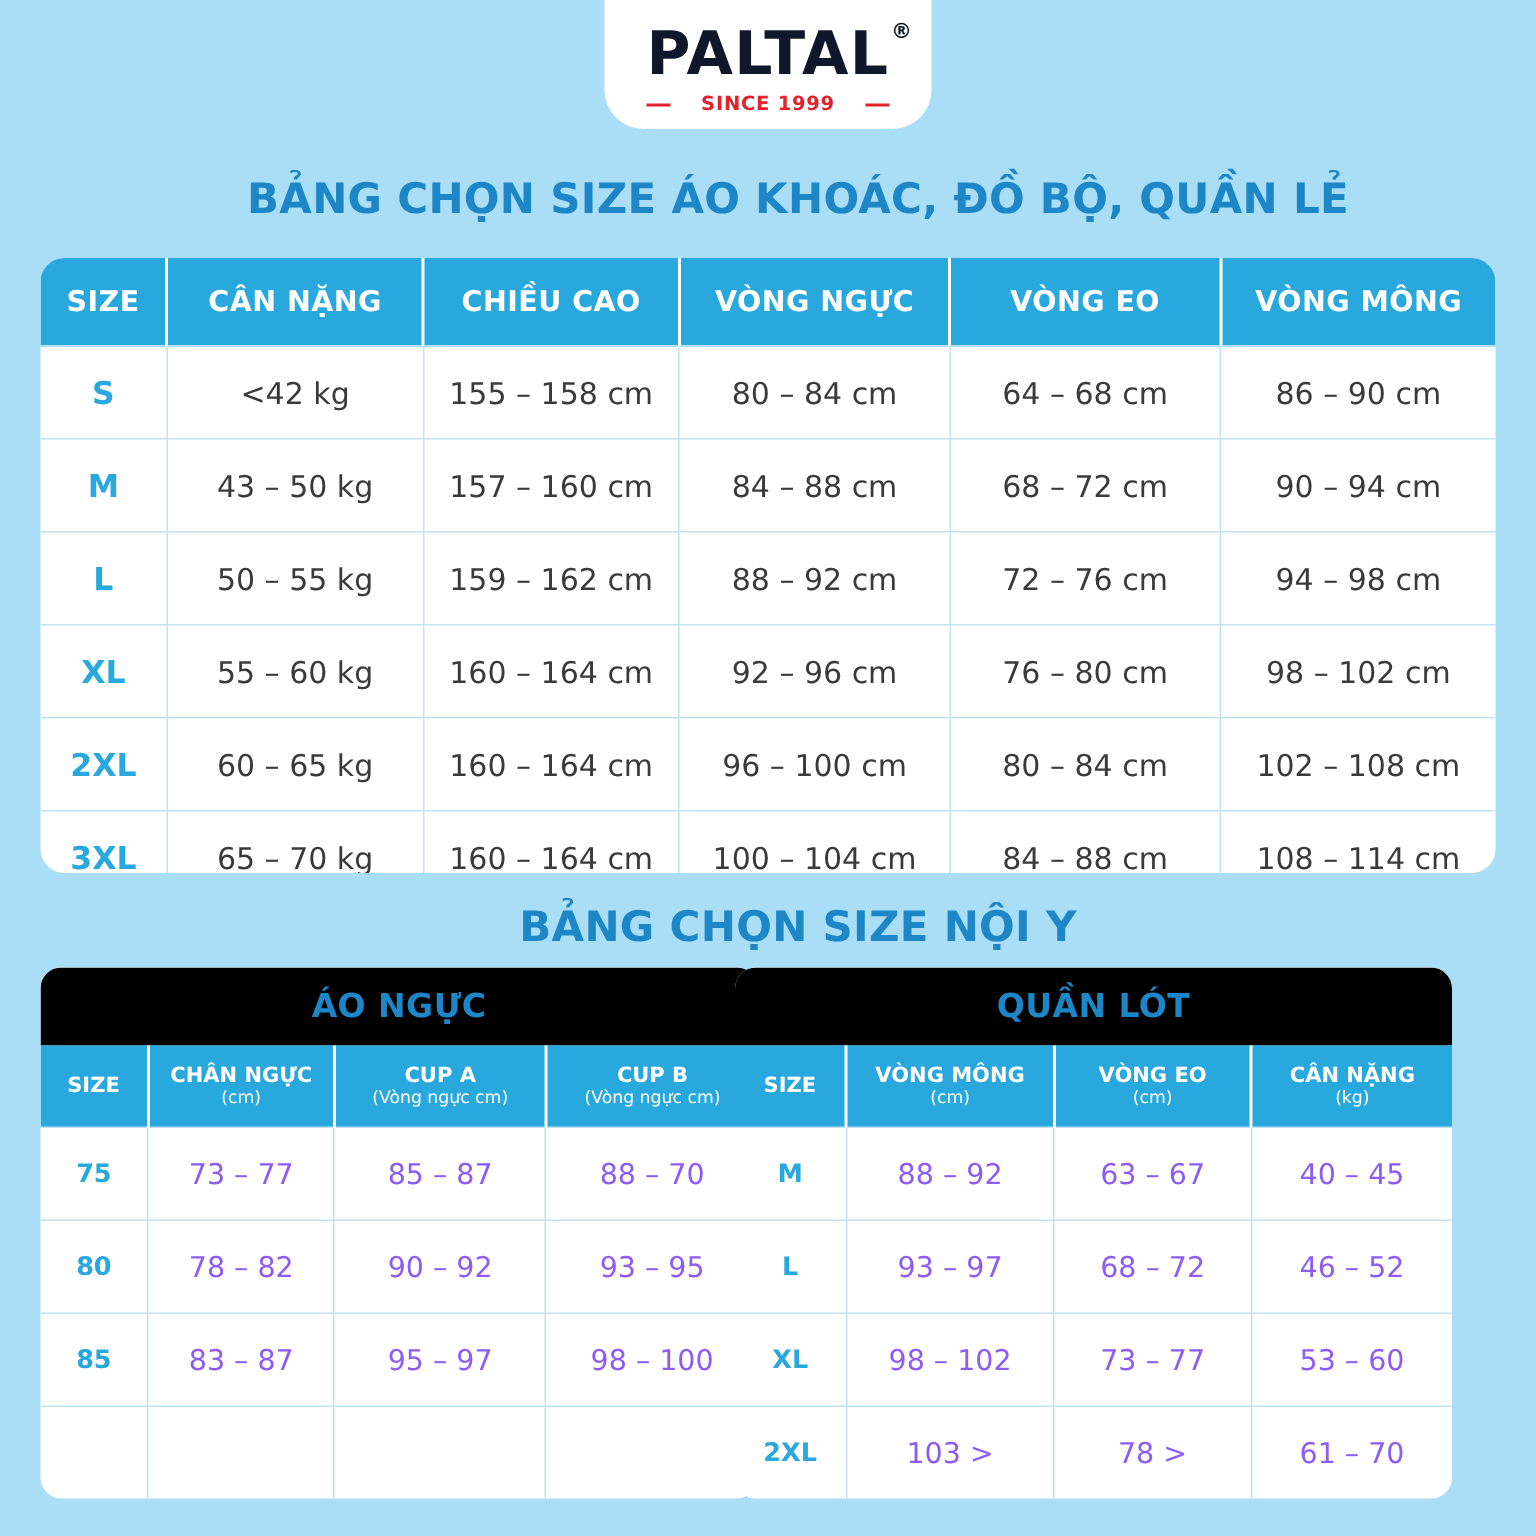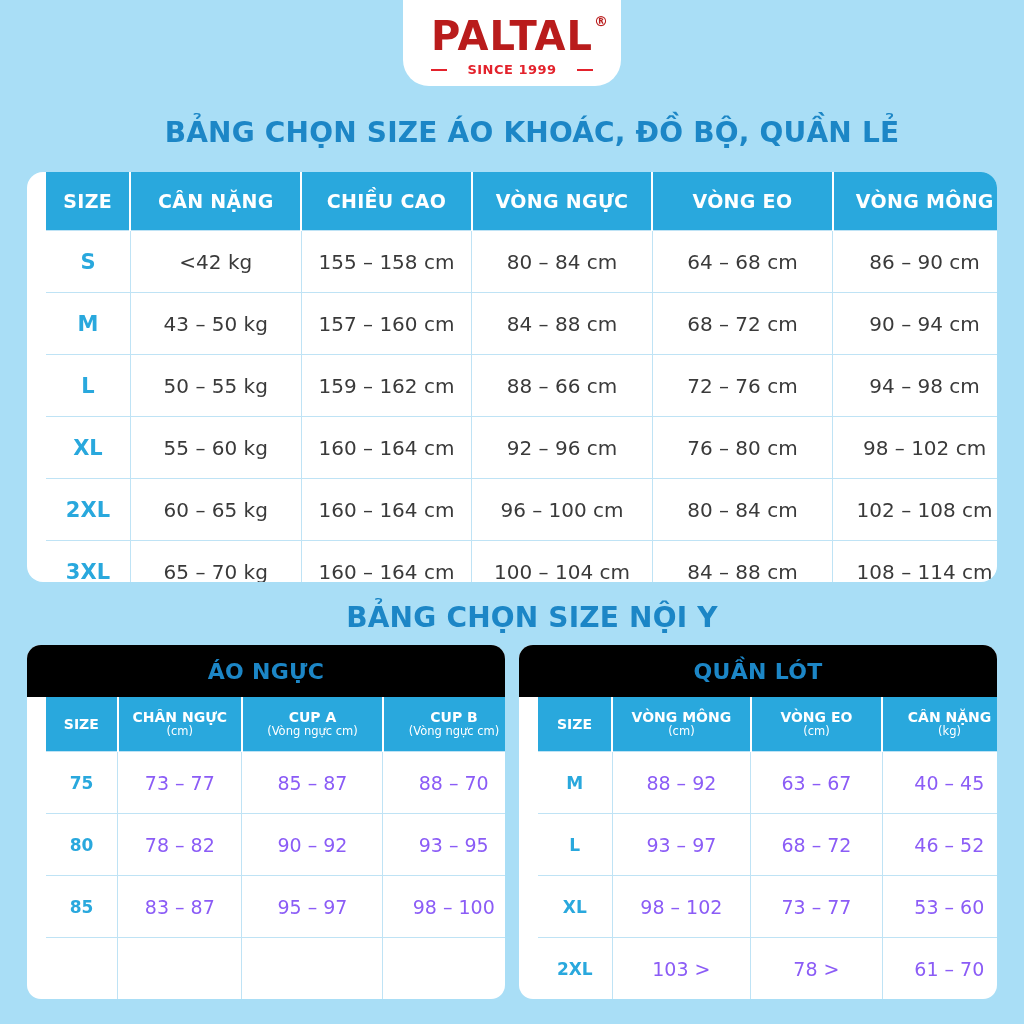--- a/index.html
+++ b/index.html
@@ -29,21 +29,21 @@
     display: flex;
     flex-direction: column;
     align-items: center;
     justify-content: center;
     box-sizing: border-box;
     padding-top: 6px;
   }
   .logo-main {
     position: relative;
     display: inline-block;
-    color: #b91c1c;
+    color: #0f172a;
     font-size: 40px;
     font-weight: bold;
     letter-spacing: 1px;
     line-height: 1;
     font-family: "DejaVu Sans", "Liberation Sans", sans-serif;
   }
   .logo-reg {
     position: absolute;
     top: -2px;
     right: -16px;
@@ -103,21 +103,20 @@
     top: 172px;
     left: 27px;
     width: 970px;
     height: 410px;
     border-radius: 16px;
   }
   table {
     border-collapse: collapse;
     width: 100%;
     table-layout: fixed;
-    margin-left: 19px;
   }
   #main-table th {
     background: #29a8dd;
     color: #ffffff;
     font-size: 19px;
     font-weight: bold;
     height: 56px;
     border-right: 2px solid #ffffff;
     letter-spacing: 0.3px;
   }
@@ -141,21 +140,21 @@
 
   
   #bra-card {
     top: 645px;
     left: 27px;
     width: 478px;
     border-radius: 14px;
   }
   #panty-card {
     top: 645px;
-    left: 519px;
+    left: 490px;
     width: 478px;
     border-radius: 14px;
   }
   .sub-caption {
     text-align: center;
     color: #1c86c6;
     font-size: 22px;
     font-weight: bold;
     padding: 14px 0 13px;
     background: #000000;
@@ -244,21 +243,21 @@
         <td>43 – 50 kg</td>
         <td>157 – 160 cm</td>
         <td>84 – 88 cm</td>
         <td>68 – 72 cm</td>
         <td>90 – 94 cm</td>
       </tr>
       <tr>
         <td>L</td>
         <td>50 – 55 kg</td>
         <td>159 – 162 cm</td>
-        <td>88 – 66 cm</td>
+        <td>88 – 92 cm</td>
         <td>72 – 76 cm</td>
         <td>94 – 98 cm</td>
       </tr>
       <tr>
         <td>XL</td>
         <td>55 – 60 kg</td>
         <td>160 – 164 cm</td>
         <td>92 – 96 cm</td>
         <td>76 – 80 cm</td>
         <td>98 – 102 cm</td>

